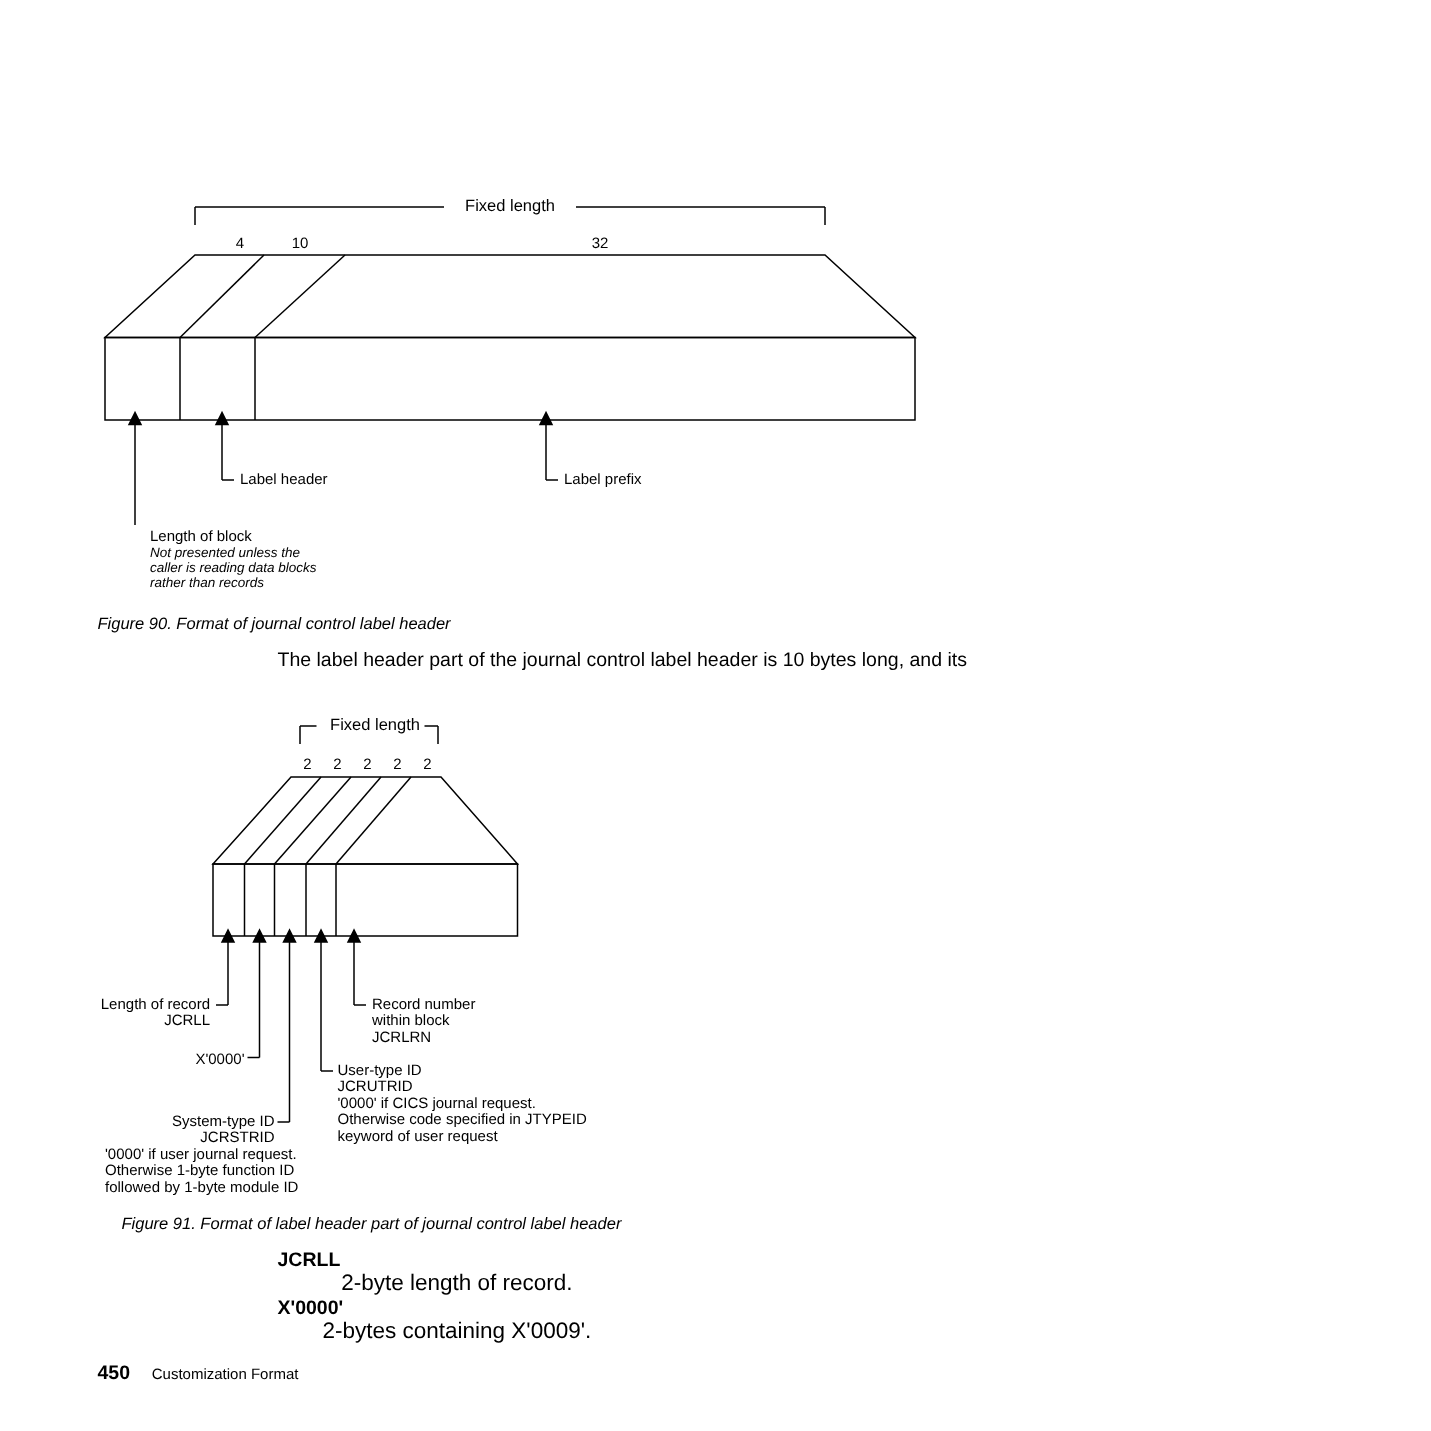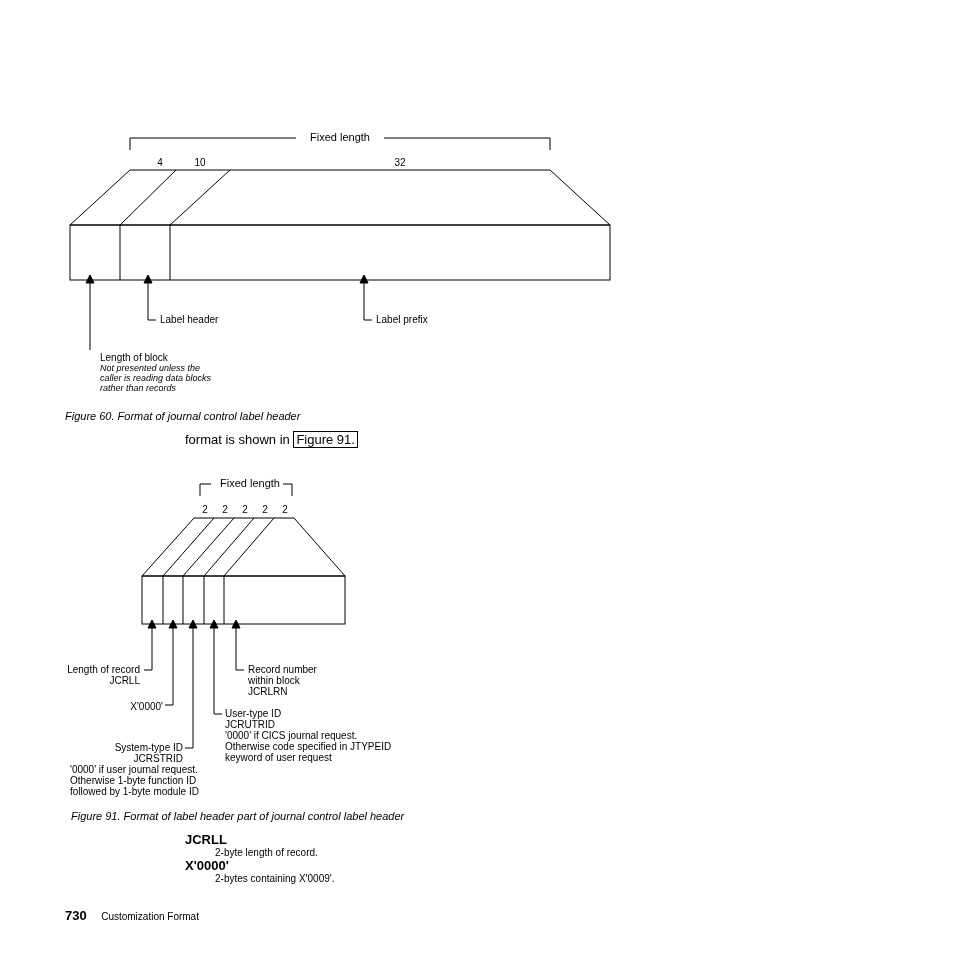--- a/index.html
+++ b/index.html
@@ -9,21 +9,21 @@
     height: 954px;
     background: #fff;
     font-family: Helvetica, Arial, sans-serif;
     color: #000;
     overflow: hidden;
   }
   svg text { dominant-baseline: middle; }
   .caption { font-style: italic; font-size: 11px; }
   .body-text { font-size: 13px; }
   .dt { font-weight: bold; font-size: 13px; }
-  .dd { font-size: 10px; }
+  .dd { font-size: 15px; text-align: center; }
 </style>
 </head>
 <body>
 
 <svg width="700" height="300" viewBox="0 0 700 300" style="position:absolute; left:60px; top:120px;">
 
   <g>
     <line x1="70" y1="18" x2="70" y2="30" stroke="#000"></line>
     <line x1="70" y1="18" x2="236" y2="18" stroke="#000"></line>
     <text x="280" y="18" font-size="11" text-anchor="middle">Fixed length</text>
@@ -64,26 +64,24 @@
 
   <text x="100" y="200" font-size="10">Label header</text>
   <text x="316" y="200" font-size="10">Label prefix</text>
 
   <text x="40" y="238" font-size="10">Length of block</text>
   <text x="40" y="249" font-size="9" font-style="italic">Not presented unless the</text>
   <text x="40" y="259" font-size="9" font-style="italic">caller is reading data blocks</text>
   <text x="40" y="269" font-size="9" font-style="italic">rather than records</text>
 </svg>
 
-<div class="caption" style="position:absolute; left:65px; top:410px;">Figure 60. Format of journal control label header</div>
+<div class="caption" style="position:absolute; left:65px; top:410px;">Figure 90. Format of journal control label header</div>
 
 <div style="position:absolute; left:185px; top:432px; width:620px;">
-  <div class="body-text">
-    <span>format is shown in </span><span style="border:1px solid #000; padding:0 2px;">Figure 91.</span>
-  </div>
+  <div class="body-text">The label header part of the journal control label header is 10 bytes long, and its</div>
 </div>
 
 <svg width="460" height="340" viewBox="0 0 460 340" style="position:absolute; left:60px; top:470px;">
 
   <g>
     <line x1="140" y1="14" x2="140" y2="26" stroke="#000"></line>
     <line x1="140" y1="14" x2="151" y2="14" stroke="#000"></line>
     <text x="190" y="14" font-size="11" text-anchor="middle">Fixed length</text>
     <line x1="223" y1="14" x2="232" y2="14" stroke="#000"></line>
     <line x1="232" y1="14" x2="232" y2="26" stroke="#000"></line>
@@ -146,25 +144,25 @@
   <text x="165" y="255" font-size="10">JCRUTRID</text>
   <text x="165" y="266" font-size="10">'0000' if CICS journal request.</text>
   <text x="165" y="277" font-size="10">Otherwise code specified in JTYPEID</text>
   <text x="165" y="288" font-size="10">keyword of user request</text>
 
   <text x="188" y="200" font-size="10">Record number</text>
   <text x="188" y="211" font-size="10">within block</text>
   <text x="188" y="222" font-size="10">JCRLRN</text>
 </svg>
 
-<div class="caption" style="position:absolute; left:71px; top:810px;">Figure 91. Format of label header part of journal control label header</div>
+<div class="caption" style="position:absolute; left:81px; top:810px;">Figure 91. Format of label header part of journal control label header</div>
 
 <div style="position:absolute; left:185px; top:832px;">
   <div class="dt">JCRLL</div>
   <div class="dd" style="margin-left:30px;">2-byte length of record.</div>
   <div class="dt">X'0000'</div>
   <div class="dd" style="margin-left:30px;">2-bytes containing X'0009'.</div>
 </div>
 
 <div style="position:absolute; left:65px; top:906px;">
-  <span style="font-weight:bold; font-size:13px;">730</span>
+  <span style="font-weight:bold; font-size:13px;">450</span>
   <span style="font-size:10px; margin-left:10px;">Customization Format</span>
 </div>
 
 </body></html>

